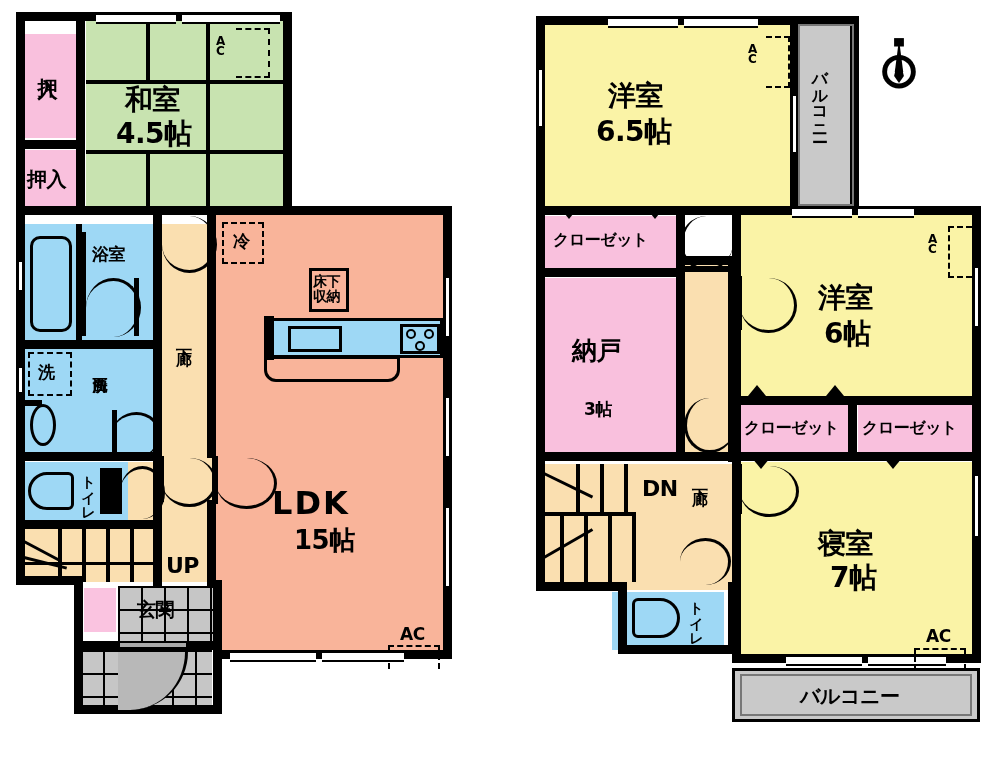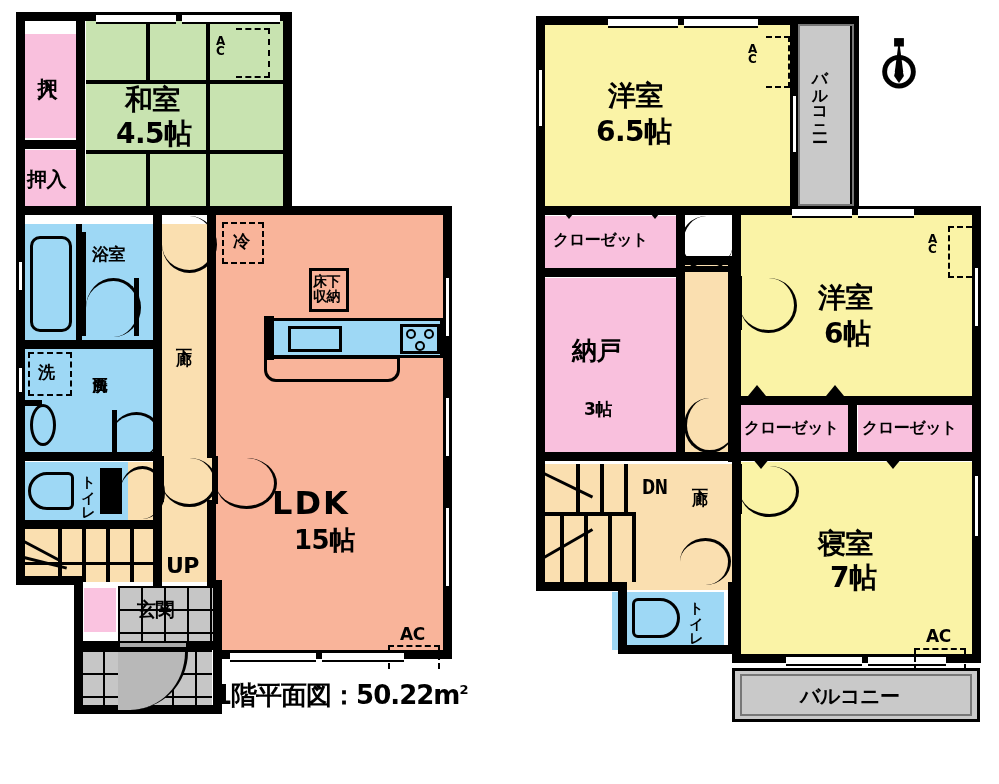--- a/index.html
+++ b/index.html
@@ -224,23 +224,20 @@
   <div class="win" style="left:230px;top:651px;width:86px;height:7px;"></div>
   <div class="win" style="left:322px;top:651px;width:82px;height:7px;"></div>
 
   <div class="abs" style="left:17px;top:262px;width:7px;height:28px;background:#fff;border-left:2px solid #000;border-right:2px solid #000;"></div>
   <div class="abs" style="left:17px;top:368px;width:7px;height:24px;background:#fff;border-left:2px solid #000;border-right:2px solid #000;"></div>
 
   <div class="lbl" style="left:137px;top:600px;font-size:19px;">玄関</div>
   <div class="abs" style="left:118px;top:641px;width:70px;height:8px;background:#aaa;border:2px solid #000;"></div>
   <div class="abs" style="left:118px;top:652px;width:70px;height:58px;background:#b8b8b8;border-radius:0 0 60px 0;border-right:3px solid #000;"></div>
 
-  <div class="caption" style="left:214px;top:678px;">
-    <span>1階平面図：50.22m</span><sup>2</sup>
-  </div>
 </div>
 
 <div class="abs" style="left:500px;top:0;width:499px;height:784px;">
 
   <div class="room f-yellow" style="left:44px;top:24px;width:246px;height:184px;"></div>
 
   <div class="room f-pink" style="left:44px;top:216px;width:132px;height:54px;"></div>
 
   <div class="room f-pink" style="left:44px;top:278px;width:132px;height:178px;"></div>
 
@@ -330,21 +327,21 @@
 
   <div class="lbl" style="left:426px;top:628px;font-size:17px;">AC</div>
   <div class="acbox" style="left:414px;top:648px;width:52px;height:22px;border-bottom:none;"></div>
 
   <div class="vlbl" style="left:312px;top:60px;font-size:16px;">バルコニー</div>
   <div class="lbl ctr" style="left:300px;top:686px;font-size:20px;">バルコニー</div>
   <div class="abs" style="left:232px;top:668px;width:248px;height:54px;border:3px solid #000;"></div>
   <div class="abs" style="left:240px;top:674px;width:232px;height:42px;border:2px solid #777;"></div>
   <div class="abs" style="left:298px;top:24px;width:56px;height:182px;border:2px solid #777;"></div>
 
-  <div class="lbl" style="left:142px;top:478px;font-size:22px;font-family:Liberation Mono, monospace;">DN</div>
+  <div class="lbl" style="left:142px;top:478px;font-size:22px;">DN</div>
   <div class="vlbl" style="left:192px;top:476px;font-size:16px;">廊下</div>
   <div class="vlbl" style="left:190px;top:592px;font-size:14px;">トイレ</div>
   <div class="fx fx-r" style="left:132px;top:598px;width:48px;height:40px;border-radius:6px 20px 20px 6px;"></div>
 
   <div class="tread" style="left:76px;top:464px;width:4px;height:50px;"></div>
   <div class="tread" style="left:100px;top:464px;width:4px;height:50px;"></div>
   <div class="tread" style="left:124px;top:464px;width:4px;height:50px;"></div>
   <div class="tread" style="left:44px;top:512px;width:92px;height:4px;"></div>
   <div class="tread" style="left:60px;top:516px;width:4px;height:66px;"></div>
   <div class="tread" style="left:84px;top:516px;width:4px;height:66px;"></div>

